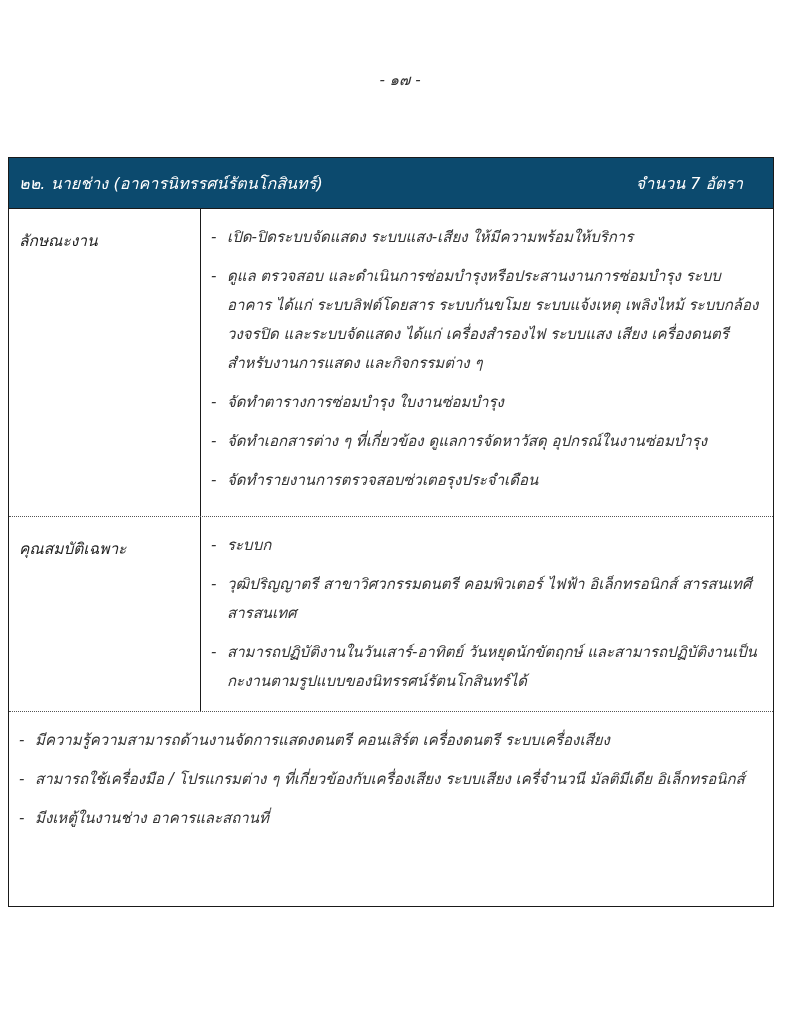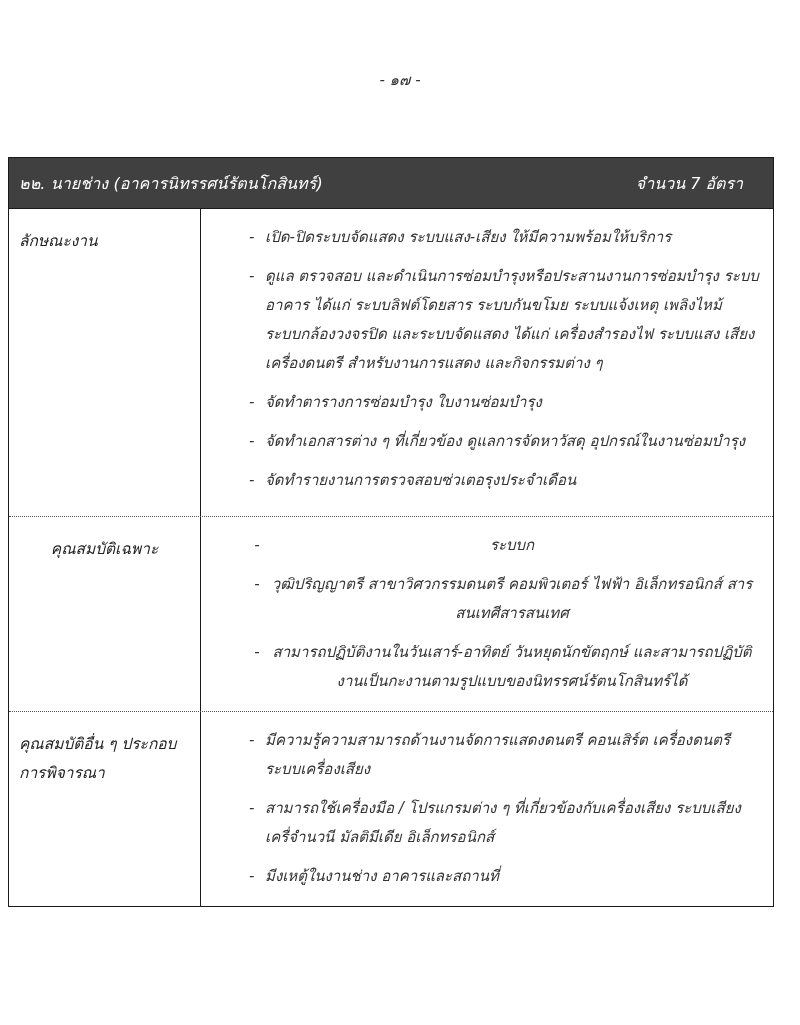--- a/index.html
+++ b/index.html
@@ -28,34 +28,33 @@
     .job-table {
       position: absolute;
       top: 157px;
       left: 8px;
       width: 766px;
       border: 1.5px solid #1a1a1a;
       border-collapse: collapse;
     }
     .header-row {
       height: 51px;
-      background: #404040;
+      background: #0c4a6e;
       color: #ffffff;
       display: flex;
       align-items: center;
       justify-content: space-between;
       padding: 0 30px 0 10px;
       font-size: 16px;
       border-bottom: 1.5px solid #1a1a1a;
     }
     .header-title { letter-spacing: 0.1px; }
     .row {
       display: flex;
       position: relative;
-      gap: 38px;
     }
     .row + .row {
       border-top: 1px dotted #555;
     }
     .label-cell {
       width: 192px;
       flex: 0 0 192px;
       padding: 18px 10px 10px 10px;
       font-size: 15.5px;
       line-height: 29px;
@@ -73,21 +72,21 @@
       display: flex;
       margin-bottom: 10px;
     }
     .bullet:last-child { margin-bottom: 6px; }
     .dash {
       flex: 0 0 16px;
       width: 16px;
     }
     .bullet-text { flex: 1; }
     .row-1 { height: 307px; }
-    .row-2 { height: 195px; text-align: center; }
+    .row-2 { height: 195px; }
     .row-3 { height: 195px; }
   </style>
 </head>
 <body>
 
 <div class="page">
 
   <div class="page-number">- ๑๗ -</div>
 
   <div class="job-table">
@@ -135,21 +134,20 @@
           <span class="bullet-text">วุฒิปริญญาตรี  สาขาวิศวกรรมดนตรี คอมพิวเตอร์ ไฟฟ้า อิเล็กทรอนิกส์ สารสนเทศีสารสนเทศ</span>
         </div>
         <div class="bullet">
           <span class="dash">-</span>
           <span class="bullet-text">สามารถปฏิบัติงานในวันเสาร์-อาทิตย์ วันหยุดนักขัตฤกษ์ และสามารถปฏิบัติงานเป็นกะงานตามรูปแบบของนิทรรศน์รัตนโกสินทร์ได้</span>
         </div>
       </div>
     </div>
 
     <div class="row row-3">
-      <div class="label-cell">คุณสมบัติอื่น ๆ ประกอบการพิจารณา</div>
       <div class="content-cell">
         <div class="bullet">
           <span class="dash">-</span>
           <span class="bullet-text">มีความรู้ความสามารถด้านงานจัดการแสดงดนตรี คอนเสิร์ต เครื่องดนตรี ระบบเครื่องเสียง</span>
         </div>
         <div class="bullet">
           <span class="dash">-</span>
           <span class="bullet-text">สามารถใช้เครื่องมือ / โปรแกรมต่าง ๆ ที่เกี่ยวข้องกับเครื่องเสียง ระบบเสียง เครื่จำนวนี มัลติมีเดีย อิเล็กทรอนิกส์</span>
         </div>
         <div class="bullet">

